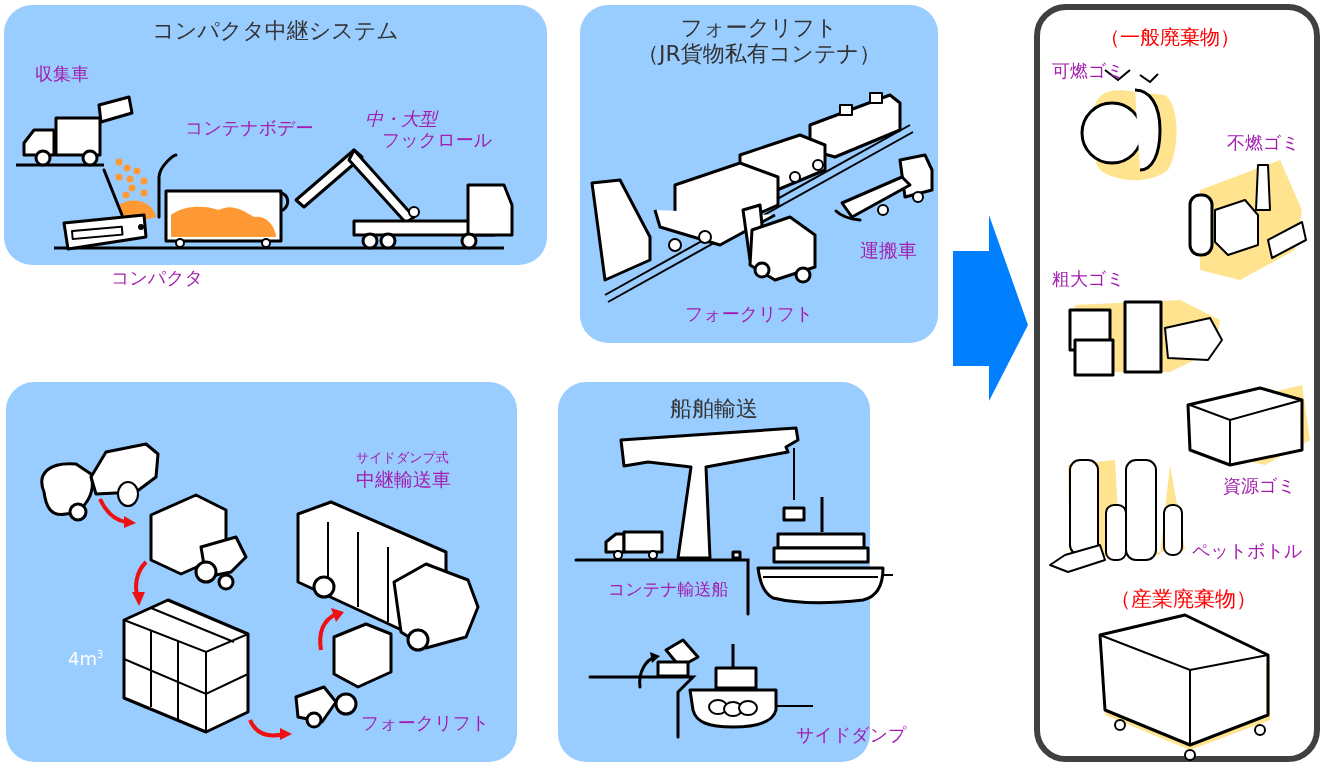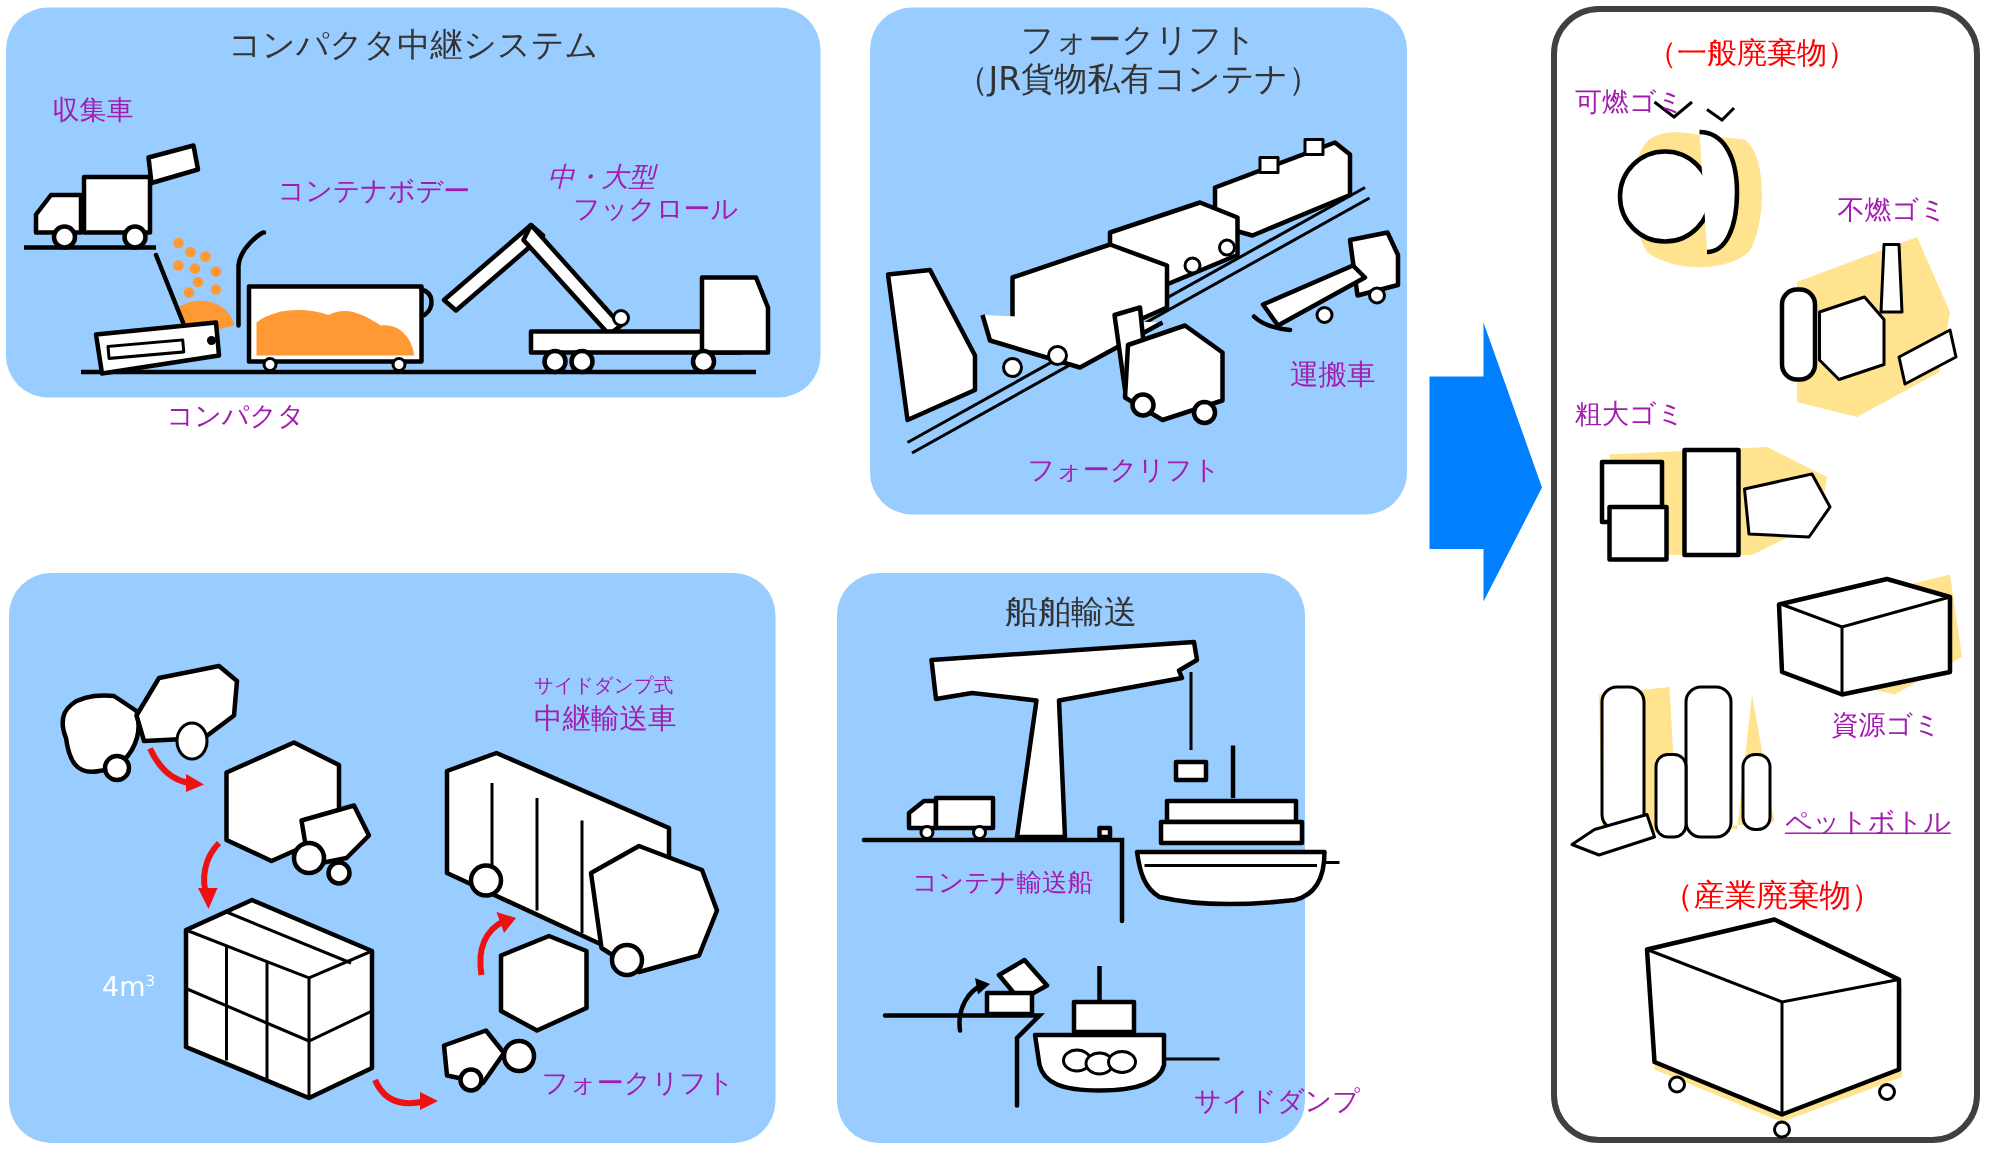--- a/index.html
+++ b/index.html
@@ -1,21 +1,21 @@
 <!DOCTYPE html>
 <html><head>
 <meta charset="utf-8">
 <style>
   html,body{margin:0;padding:0;background:#ffffff;}
   body{width:1330px;height:772px;position:relative;overflow:hidden;font-family:"DejaVu Sans","Liberation Sans",sans-serif;color:#000;}
   .panel{position:absolute;background:#99ccff;border-radius:28px;}
   .ptitle{position:absolute;left:0;right:0;text-align:center;font-size:22px;color:#333;line-height:26px;}
   .lbl{position:absolute;font-size:18px;line-height:22px;color:#a21caf;white-space:nowrap;}
   svg.art{position:absolute;left:0;top:0;overflow:visible;}
-  .frame{position:absolute;left:1034px;top:4px;width:286px;height:758px;border:4px solid #404040;border-radius:32px;background:#ffffff;box-sizing:border-box;}
+  .frame{position:absolute;left:1034px;top:4px;width:286px;height:758px;border:6px solid #404040;border-radius:32px;background:#ffffff;box-sizing:border-box;}
   .red{color:#ff0000;}
   .w{fill:#fff;stroke:#000;stroke-width:3;stroke-linejoin:round;}
   .wt{fill:#fff;stroke:#000;stroke-width:2;stroke-linejoin:round;}
   .y{fill:#ffe38f;stroke:none;}
   .ln{fill:none;stroke:#000;stroke-width:3;stroke-linecap:round;}
   .lnt{fill:none;stroke:#000;stroke-width:2;}
   .or{fill:#ff9933;}
   .ra{fill:none;stroke:#ee1111;stroke-width:4;}
 </style>
 </head>
@@ -297,15 +297,15 @@
       <circle class="wt" cx="80" cy="715" r="5"></circle>
         <circle class="wt" cx="150" cy="745" r="5"></circle>
         <circle class="wt" cx="220" cy="720" r="5"></circle>
     </g>
   </svg>
 
   <div class="lbl" style="left:12px;top:50px;">可燃ゴミ</div>
   <div class="lbl" style="left:187px;top:122px;">不燃ゴミ</div>
   <div class="lbl" style="left:12px;top:258px;">粗大ゴミ</div>
   <div class="lbl" style="left:183px;top:465px;">資源ゴミ</div>
-  <div class="lbl" style="left:152px;top:530px;text-decoration:underline;">ペットボトル</div>
+  <div class="lbl" style="left:152px;top:530px;">ペットボトル</div>
   <div class="lbl red" style="left:70px;top:578px;font-size:21px;color:#ff0000;">（産業廃棄物）</div>
 </div>
 
 </body></html>

